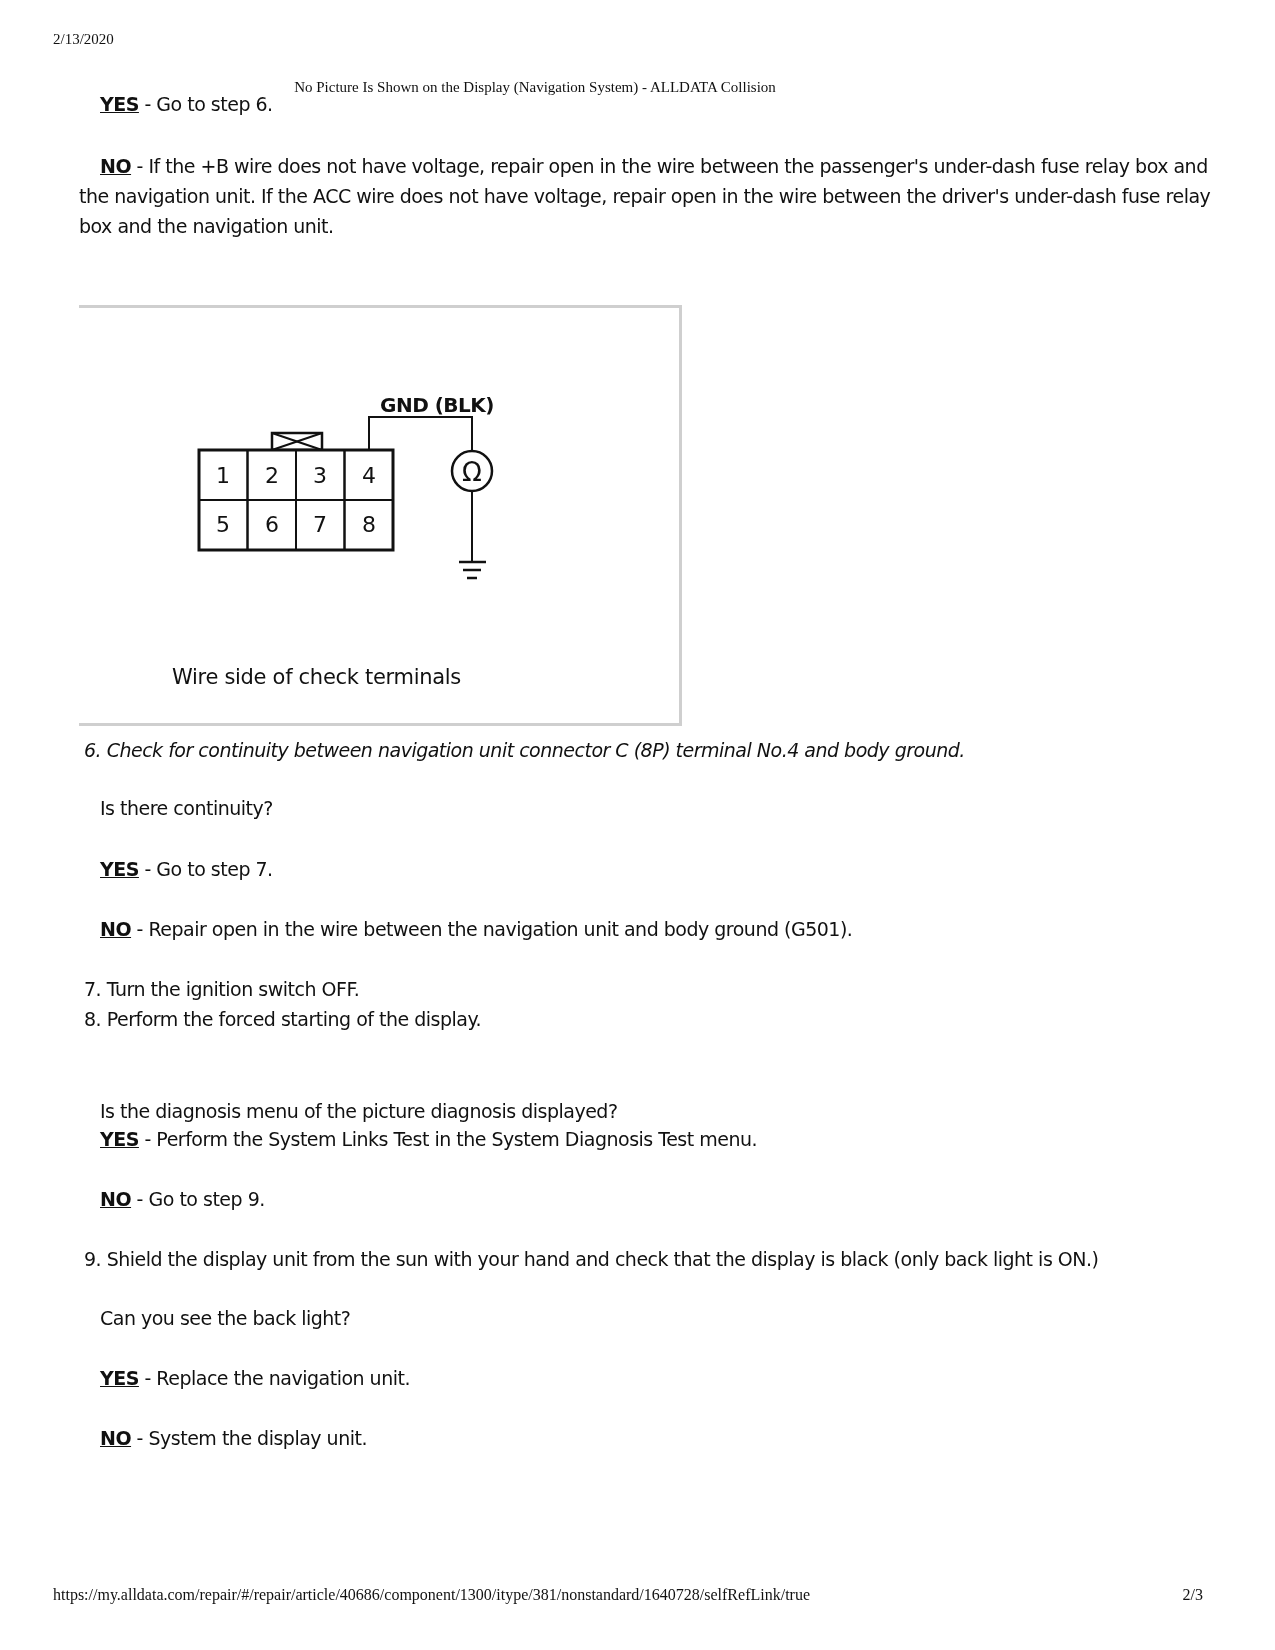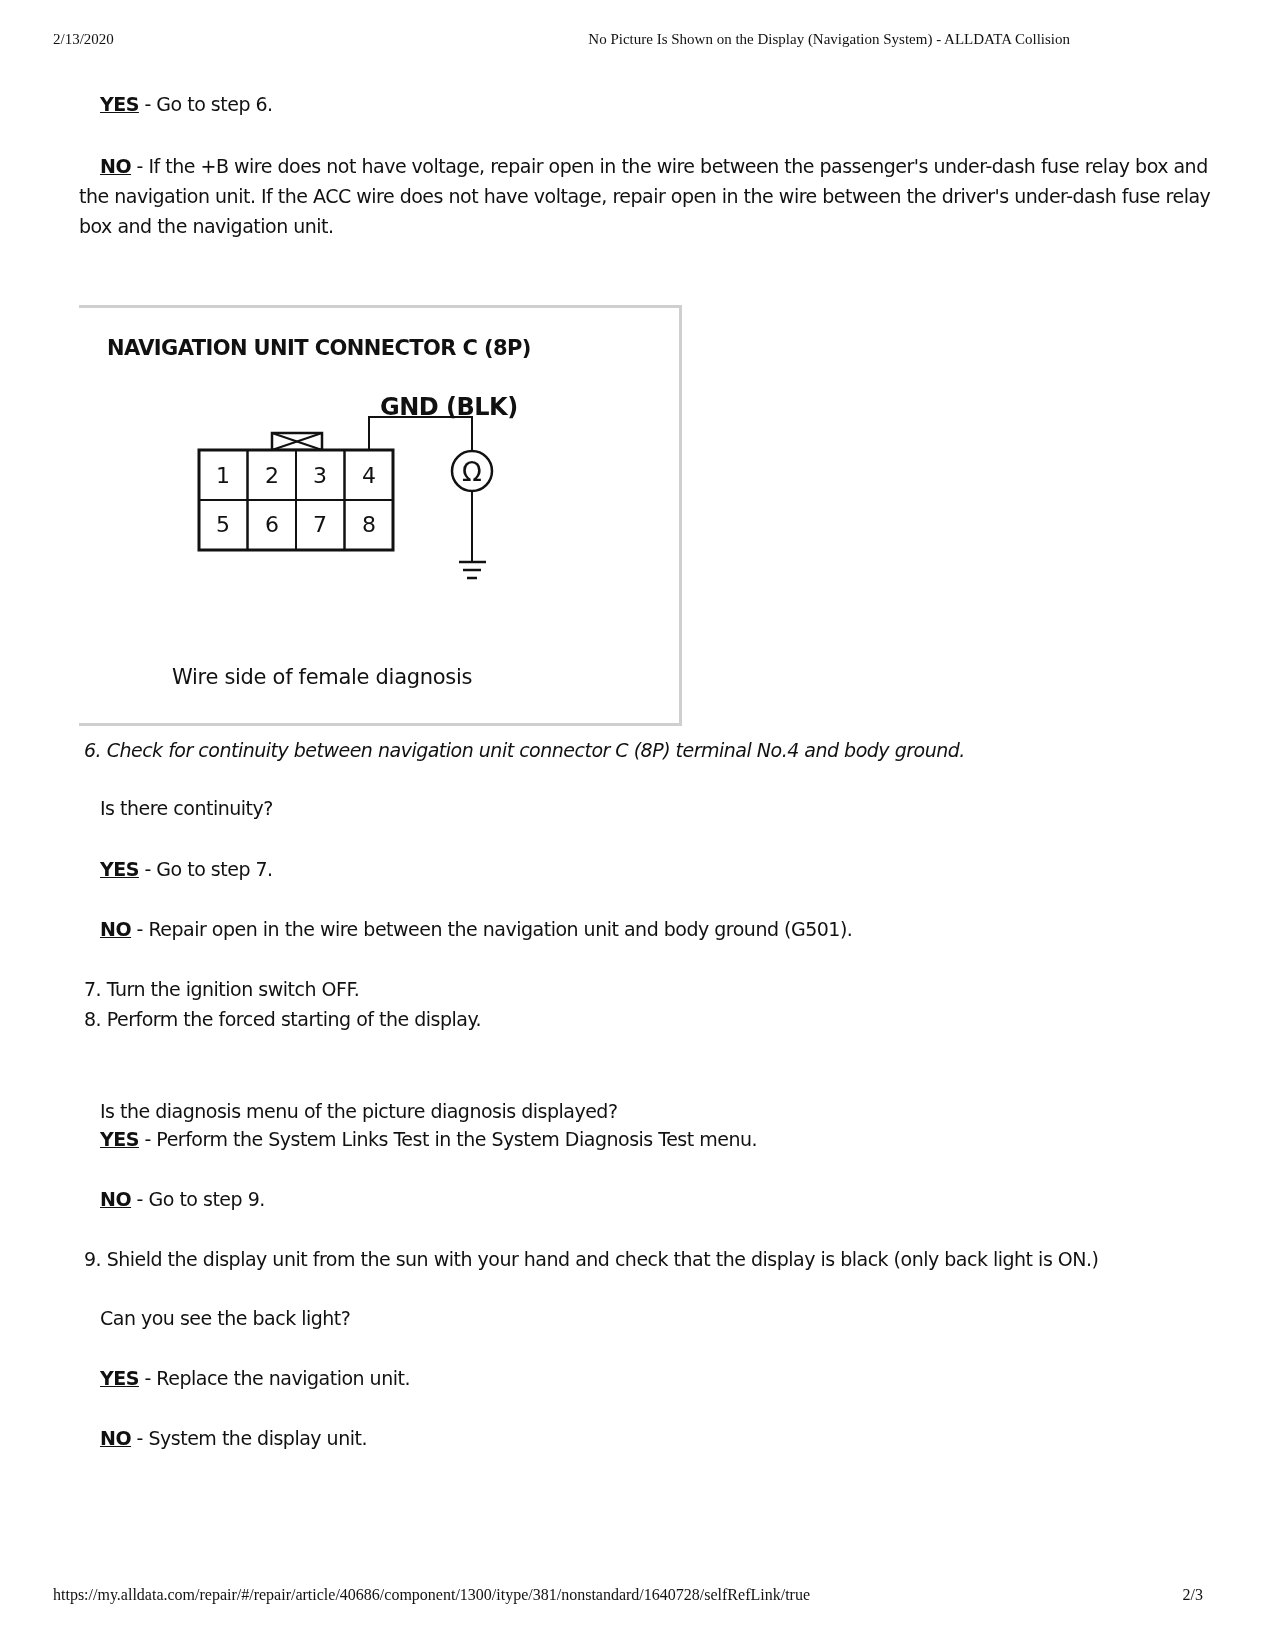--- a/index.html
+++ b/index.html
@@ -1,31 +1,31 @@
 <!DOCTYPE html>
 <html><head>
   <meta charset="utf-8">
   <style>
     html, body { margin: 0; padding: 0; background: #ffffff; }
     body { width: 1275px; height: 1650px; position: relative; overflow: hidden; color: #111; }
     .hdr { position: absolute; top: 31px; font-family: "Liberation Serif", serif; font-size: 15px; color: #111; text-align: right; }
     .hdr-date { left: 53px; }
-    .hdr-title { left: 0; width: 1070px; text-align: right; }
+    .hdr-title { left: 0; width: 1070px; text-align: center; margin-top: 48px; }
     .ftr { position: absolute; top: 1586px; font-family: "Liberation Serif", serif; font-size: 16px; color: #111; }
     .ftr-url { left: 53px; }
     .ftr-page { right: 72px; margin-left: 10px; }
     .txt { position: absolute; font-family: "DejaVu Sans", sans-serif; font-size: 19px; line-height: 30px; letter-spacing: -0.5px; color: #111; }
     .txt b { font-weight: bold; text-decoration: underline; }
     .ind { left: 100px; }
     .step { left: 84px; }
     .para { left: 79px; width: 1140px; text-indent: 21px; }
     .figure { position: absolute; left: 79px; top: 305px; width: 603px; height: 421px; background: #fff;
       border-top: 3px solid #cfcfcf; border-right: 3px solid #cfcfcf; border-bottom: 3px solid #cfcfcf; box-sizing: border-box; }
     .fig-title { position: absolute; left: 28px; top: 28px; font-family: "DejaVu Sans", sans-serif; font-weight: bold; font-size: 21px; letter-spacing: -0.6px; color: #111; }
-    .fig-gnd { position: absolute; left: 301px; top: 85px; font-family: "DejaVu Sans", sans-serif; font-weight: bold; font-size: 24px; letter-spacing: -0.5px; color: #111; }
+    .fig-gnd { position: absolute; left: 301px; top: 85px; font-family: "DejaVu Sans", sans-serif; font-weight: bold; font-size: 20px; letter-spacing: -0.5px; color: #111; }
     .fig-caption { position: absolute; left: 93px; top: 357px; font-family: "DejaVu Sans", sans-serif; font-size: 21px; color: #111; letter-spacing: -0.3px; }
     .fig-svg { position: absolute; left: 0; top: 0; }
     .pin-label { font-family: "DejaVu Sans", sans-serif; font-size: 22px; fill: #111; }
   </style>
 </head>
 <body>
 
 <div class="hdr hdr-date">2/13/2020</div>
 <div class="hdr hdr-title">No Picture Is Shown on the Display (Navigation System) - ALLDATA Collision</div>
 
@@ -65,23 +65,22 @@
       <text x="393" y="173" text-anchor="middle" font-family="DejaVu Sans, sans-serif" font-size="26" fill="#111">Ω</text>
     </g>
     <line x1="393" y1="183" x2="393" y2="253" stroke="#111" stroke-width="2"></line>
 
     <g>
       <line x1="380" y1="254" x2="407" y2="254" stroke="#111" stroke-width="2.5"></line>
       <line x1="384" y1="262" x2="402" y2="262" stroke="#111" stroke-width="2.5"></line>
       <line x1="388" y1="270" x2="398" y2="270" stroke="#111" stroke-width="2.5"></line>
     </g>
   </svg>
-  <div class="fig-title">NAVIGATION UNIT CONNECTOR C (8P)</div>
   <div class="fig-gnd">GND (BLK)</div>
-  <div class="fig-caption">Wire side of female diagnosis</div>
+  <div class="fig-caption">Wire side of check terminals</div>
 </div>
 
 <div class="txt step" style="top:735px;font-style:italic;">6. Check for continuity between navigation unit connector C (8P) terminal No.4 and body ground.</div>
 <div class="txt ind" style="top:793px;">Is there continuity?</div>
 <div class="txt ind" style="top:854px;"><b>YES</b><span> - Go to step 7.</span></div>
 <div class="txt ind" style="top:914px;"><b>NO</b><span> - Repair open in the wire between the navigation unit and body ground (G501).</span></div>
 
 <div class="txt step" style="top:974px;">7. Turn the ignition switch OFF.</div>
 <div class="txt step" style="top:1004px;">8. Perform the forced starting of the display.</div>
 <div class="txt ind" style="top:1096px;">Is the diagnosis menu of the picture diagnosis displayed?</div>

